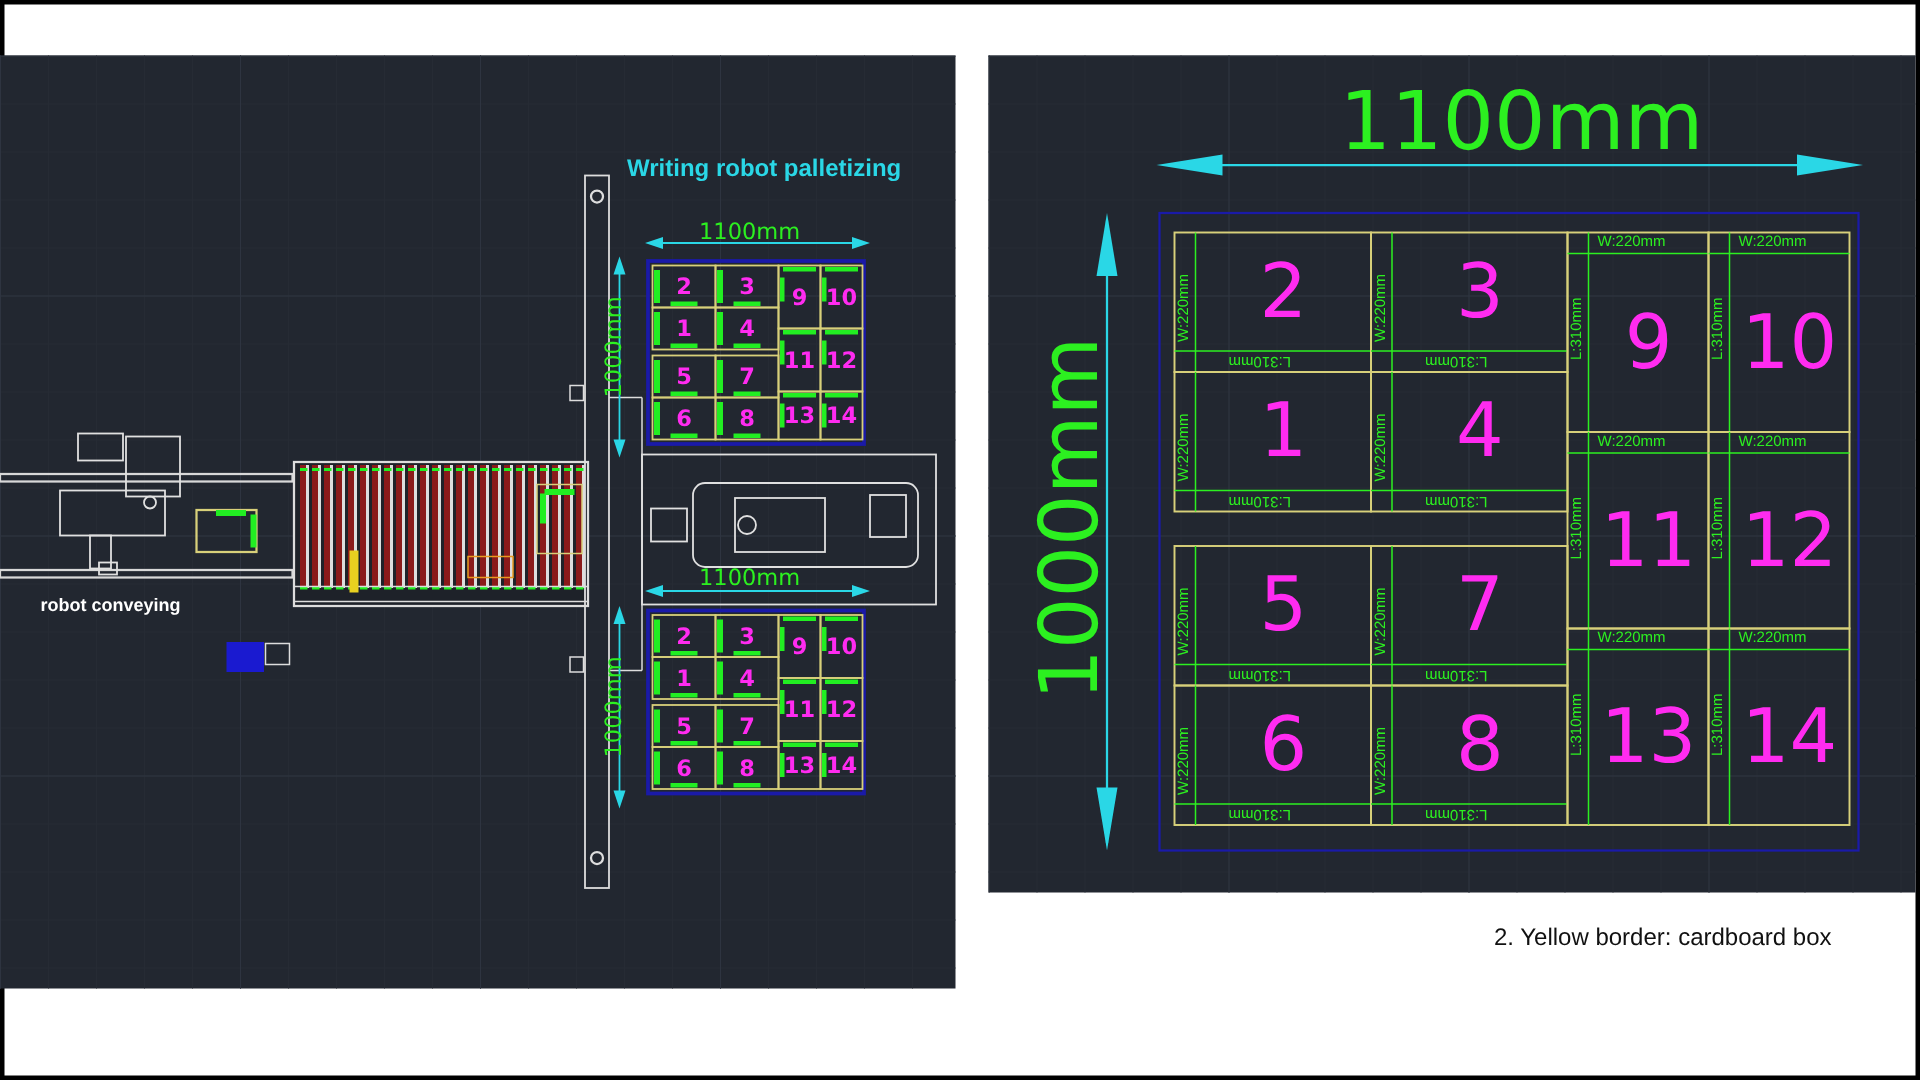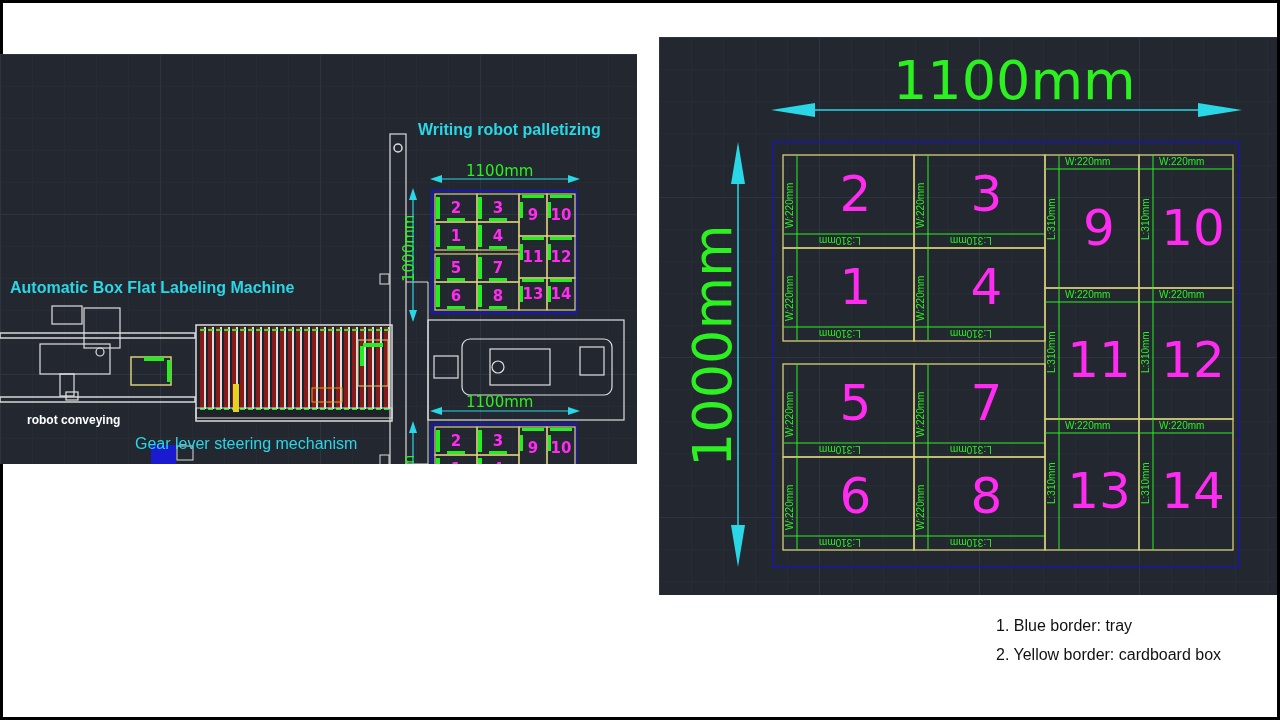--- a/index.html
+++ b/index.html
@@ -5,21 +5,21 @@
   html,body{margin:0;padding:0;}
   body{width:1280px;height:720px;background:#000;position:relative;overflow:hidden;font-family:"Liberation Sans",sans-serif;}
   .page{position:absolute;left:3px;top:3px;width:1274px;height:714px;background:#fff;}
   .panel{position:absolute;background:#222730;overflow:hidden;
     background-image:
       linear-gradient(#2e3440 1px, transparent 1px),
       linear-gradient(90deg,#2e3440 1px, transparent 1px),
       linear-gradient(#262b34 1px, transparent 1px),
       linear-gradient(90deg,#262b34 1px, transparent 1px);
     background-size:160px 160px,160px 160px,32px 32px,32px 32px;}
-  .p-left{left:0;top:37px;width:637px;height:410px;margin-top:17px;}
+  .p-left{left:0;top:37px;width:637px;height:622px;}
   .p-right{left:659px;top:37px;width:618px;height:558px;}
   .lbl{position:absolute;color:#2ad7e6;font-weight:bold;white-space:nowrap;}
   .lbl-w{position:absolute;color:#fff;font-weight:bold;white-space:nowrap;}
   .note{position:absolute;left:996px;top:611px;color:#111;font-size:16px;line-height:29px;}
   .num{position:absolute;color:#ff2bf0;font-family:"DejaVu Sans",sans-serif;text-align:center;}
   .dim{position:absolute;color:#2cf020;font-family:"DejaVu Sans",sans-serif;white-space:nowrap;}
   .tiny{position:absolute;color:#2cf020;font-size:10px;white-space:nowrap;font-family:"Liberation Sans",sans-serif;}
 </style>
 </head>
 <body>
@@ -273,23 +273,21 @@
         <rect x="519" y="457" width="28" height="32" fill="none" stroke="#d8d07a" stroke-width="1.2"></rect>
         <rect x="522" y="458" width="22" height="3" fill="#22ee22"></rect>
         <rect x="520" y="465" width="3" height="16" fill="#22ee22"></rect>
         <rect x="547" y="457" width="28" height="32" fill="none" stroke="#d8d07a" stroke-width="1.2"></rect>
         <rect x="550" y="458" width="22" height="3" fill="#22ee22"></rect>
         <rect x="548" y="465" width="3" height="16" fill="#22ee22"></rect>
       </g>
   </svg>
 
   <div class="lbl" style="left:418px;top:67px;font-size:16px;">Writing robot palletizing</div>
-  <div class="lbl" style="left:10px;top:225px;font-size:16px;">Automatic Box Flat Labeling Machine</div>
   <div class="lbl-w" style="left:27px;top:359px;font-size:12px;">robot conveying</div>
-  <div class="lbl" style="left:135px;top:381px;font-size:16px;font-weight:normal;">Gear lever steering mechanism</div>
 
   <div class="dim" style="left:466px;top:108px;font-size:15px;">1100mm</div>
   <div class="dim" style="left:400px;top:228px;font-size:15px;transform:rotate(-90deg);transform-origin:left top;">1000mm</div>
   <div class="dim" style="left:466px;top:339px;font-size:15px;">1100mm</div>
   <div class="dim" style="left:400px;top:468px;font-size:15px;transform:rotate(-90deg);transform-origin:left top;">1000mm</div>
 
   <div id="small-nums-top">
       <div class="num" style="left: 435px; top: 145px; width: 42px; font-size: 15px; font-weight: bold;">2</div>
       <div class="num" style="left: 477px; top: 145px; width: 42px; font-size: 15px; font-weight: bold;">3</div>
       <div class="num" style="left: 435px; top: 173px; width: 42px; font-size: 15px; font-weight: bold;">1</div>
@@ -422,15 +420,14 @@
       <div class="tiny" style="left: 406px; top: 383px;">W:220mm</div>
       <div class="tiny" style="left: 387px; top: 467px; transform: rotate(-90deg); transform-origin: left top;">L:310mm</div>
       <div class="num" style="left: 400px; top: 424.5px; width: 80px; font-size: 50px;">13</div>
       <div class="tiny" style="left: 500px; top: 383px;">W:220mm</div>
       <div class="tiny" style="left: 481px; top: 467px; transform: rotate(-90deg); transform-origin: left top;">L:310mm</div>
       <div class="num" style="left: 494px; top: 424.5px; width: 80px; font-size: 50px;">14</div>
     </div>
 </div>
 
 <div class="note">
-  <div>1. Blue border: tray</div>
   <div>2. Yellow border: cardboard box</div>
 </div>
 
 </body></html>

